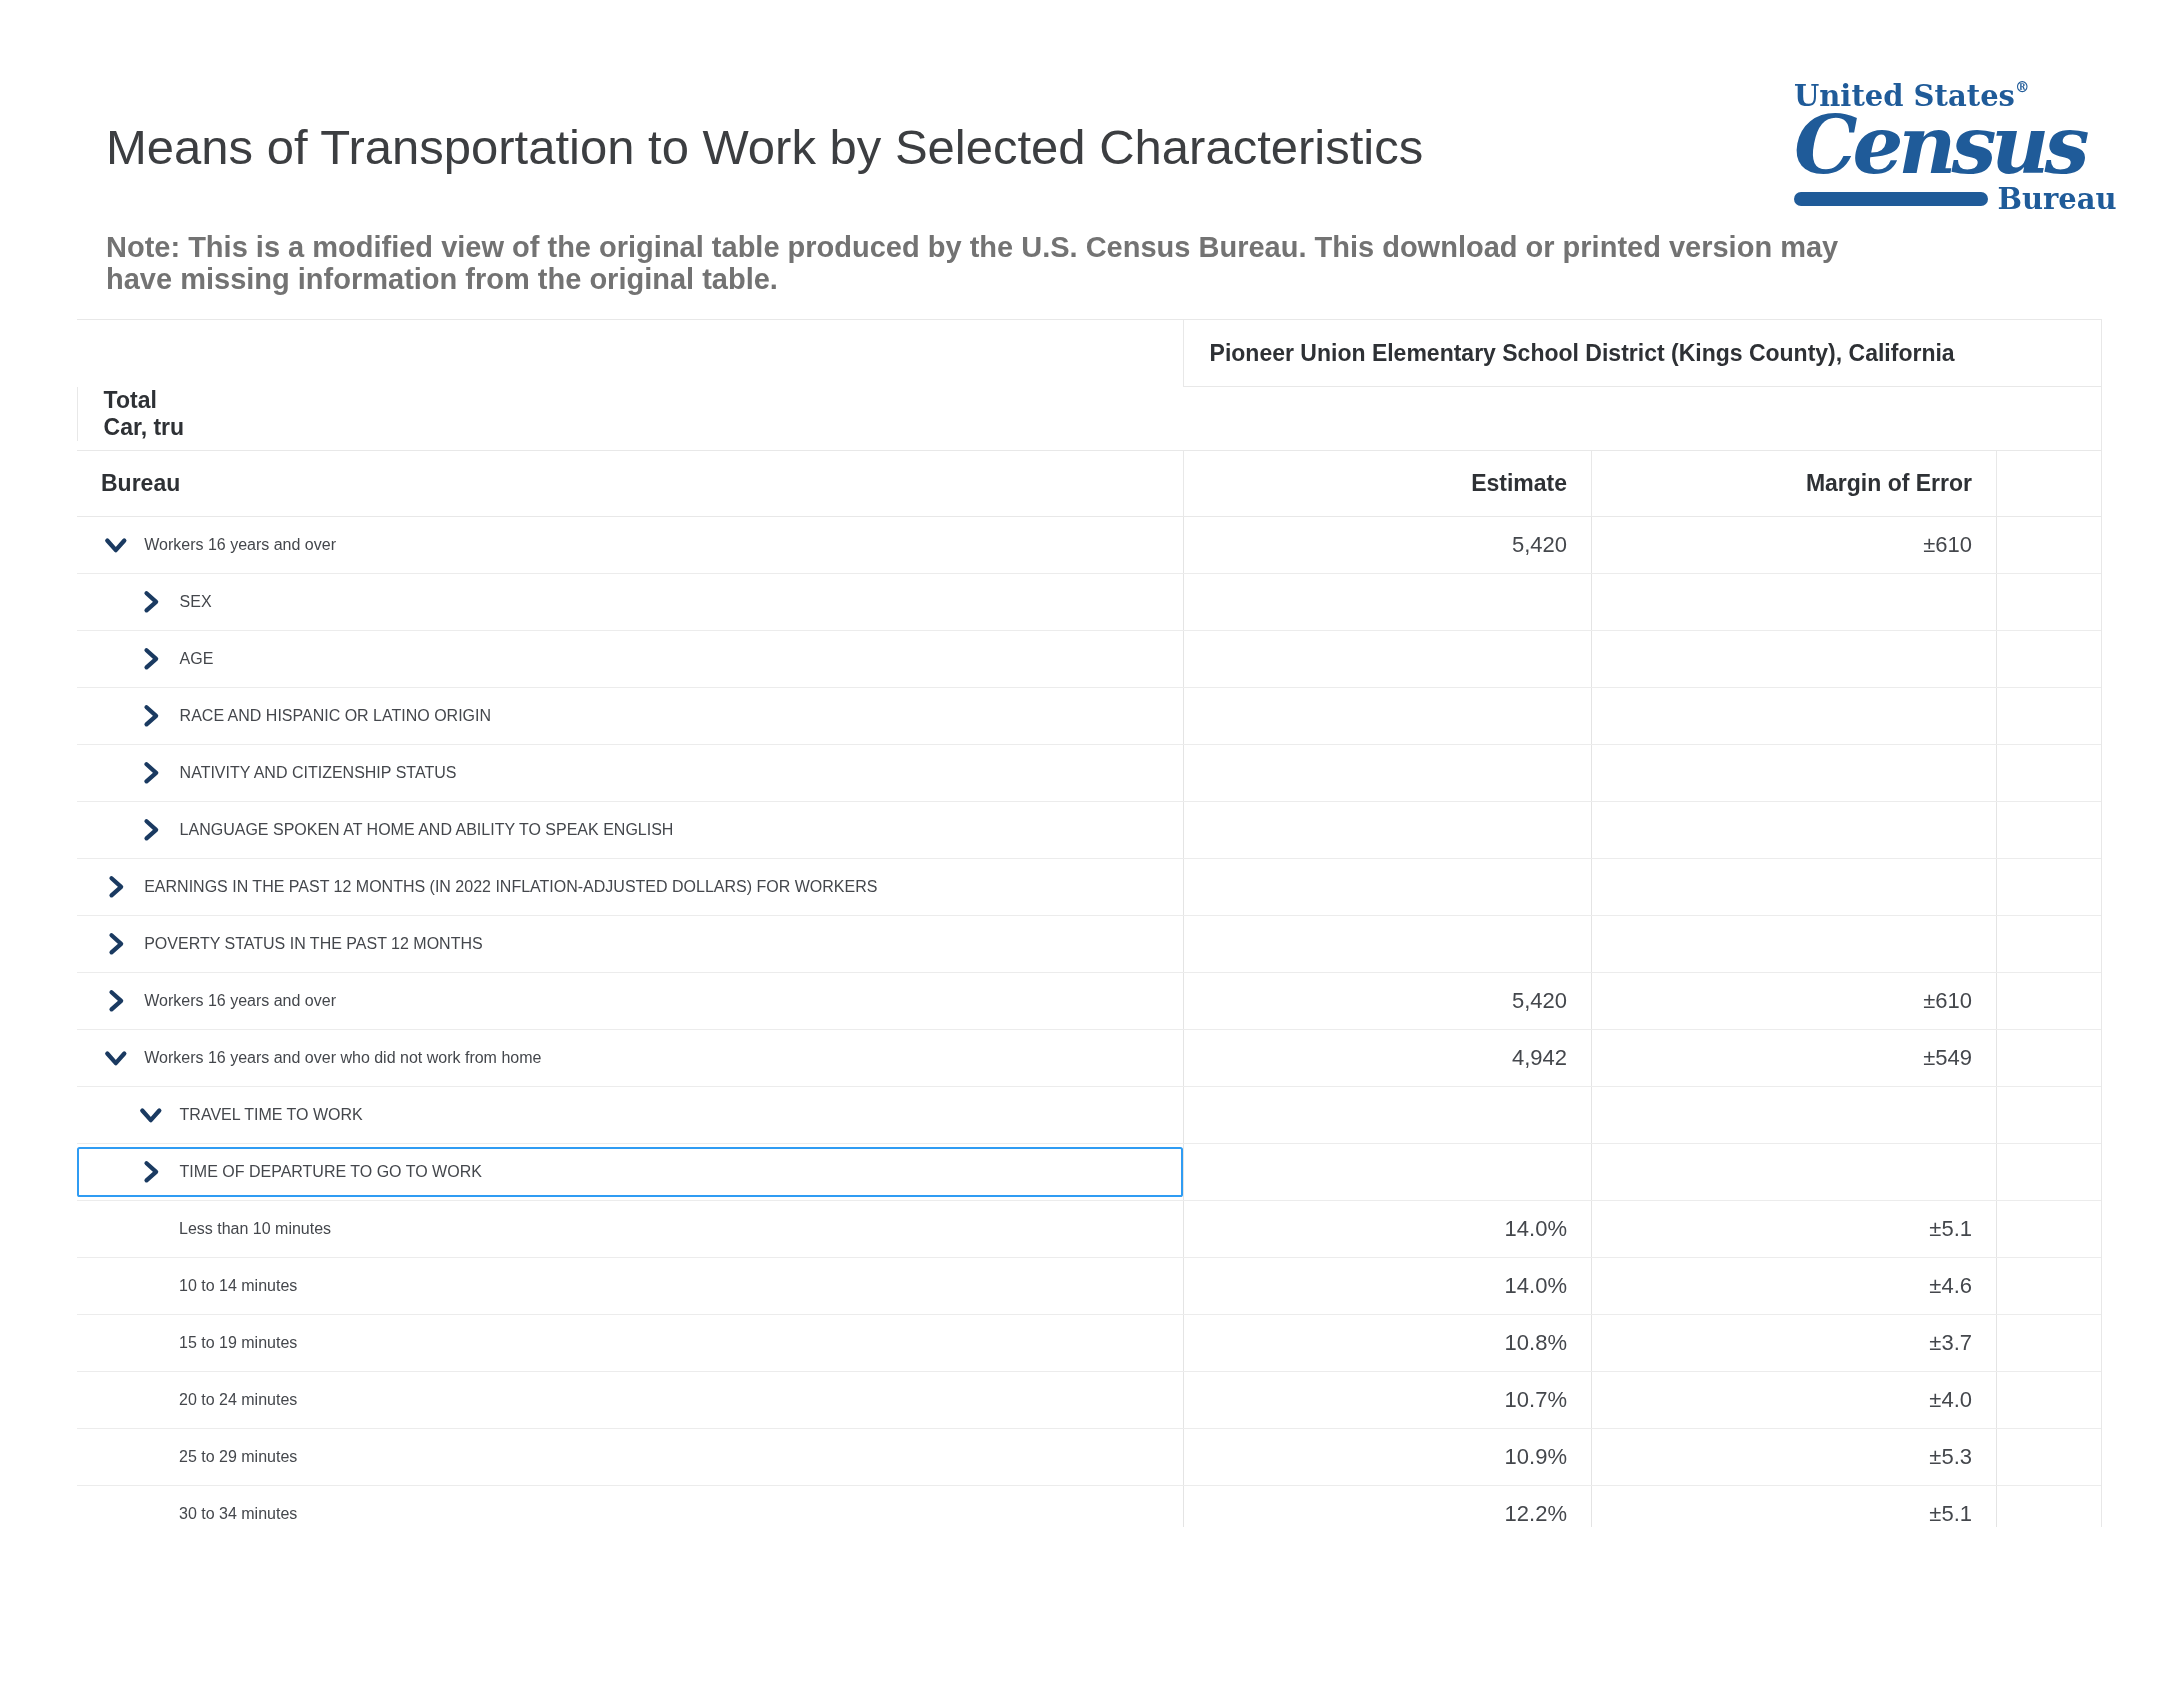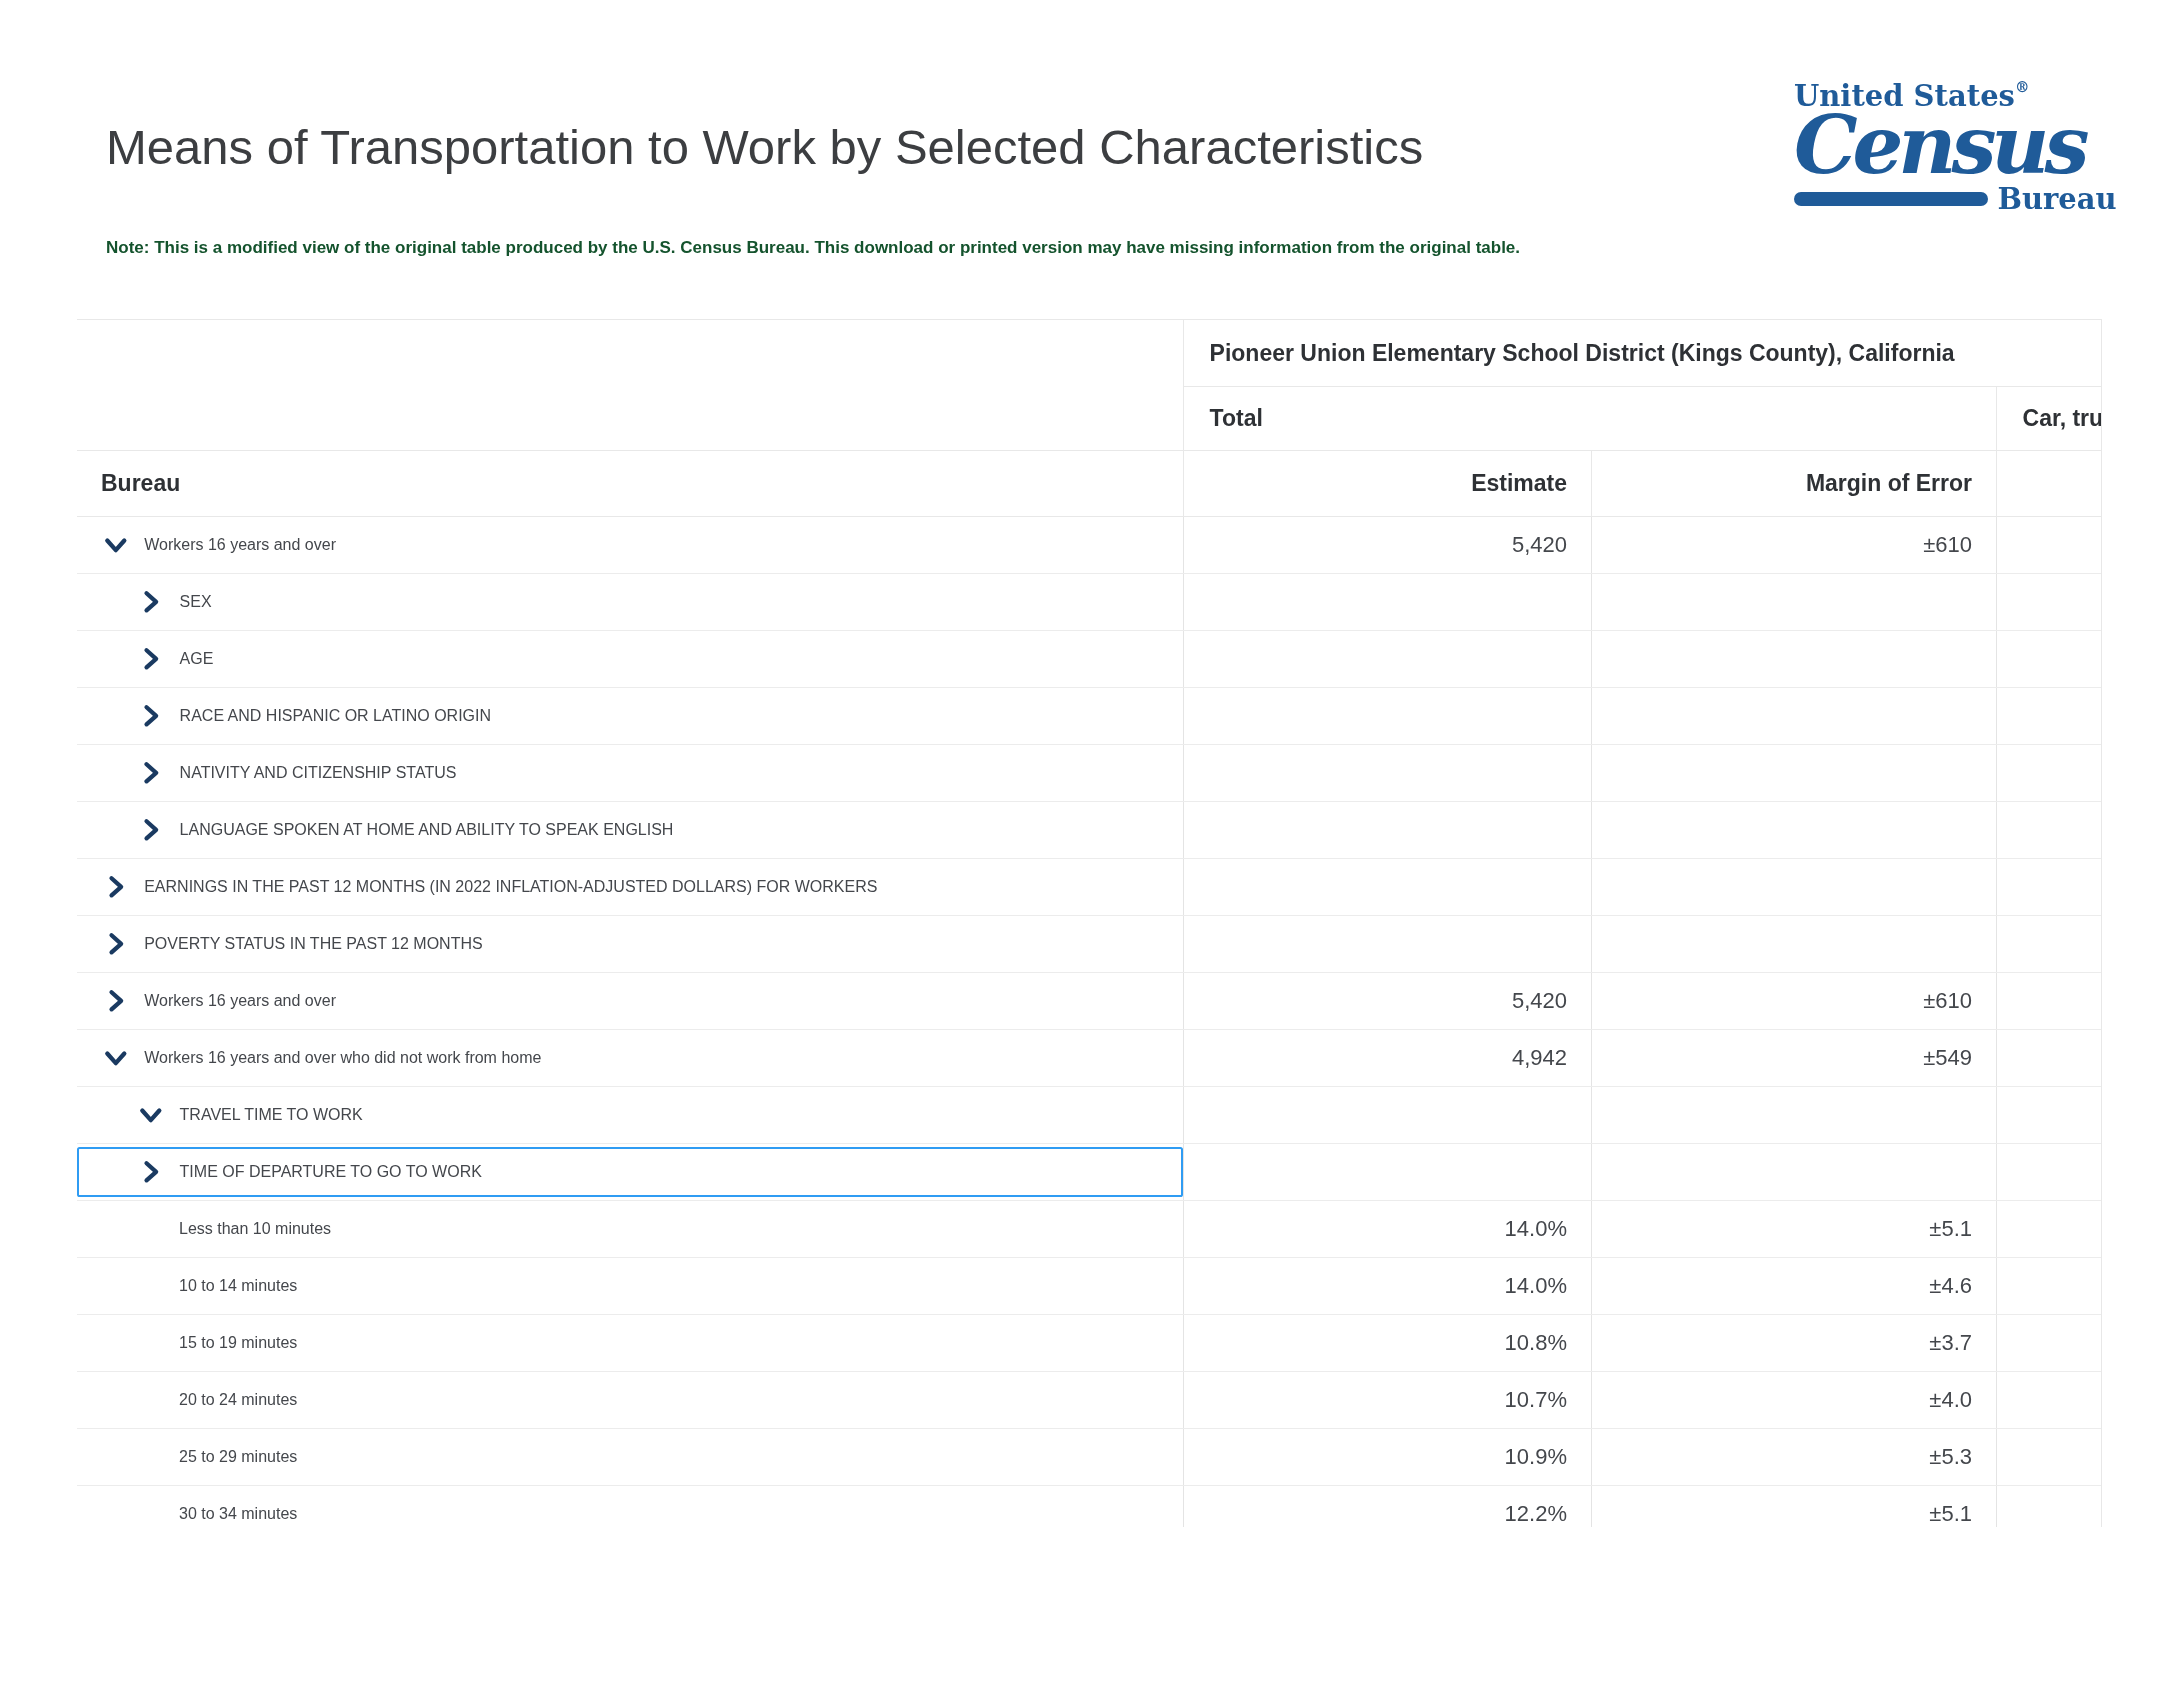--- a/index.html
+++ b/index.html
@@ -11,22 +11,22 @@
     --census:#1f5b99;
   }
   *{margin:0;padding:0;box-sizing:border-box;}
   html,body{width:2181px;height:1685px;background:#ffffff;overflow:hidden;
     font-family:"Liberation Sans","DejaVu Sans",sans-serif;}
   .page{position:relative;width:2181px;height:1685px;background:#fff;}
 
   
   .title{position:absolute;left:106px;top:122px;font-size:49px;line-height:51px;
     font-weight:400;color:#3c3e41;letter-spacing:0;}
-  .note{position:absolute;left:106px;top:232px;width:1738px;font-size:17px;
-    line-height:31.5px;font-weight:700;color:#14532d;}
+  .note{position:absolute;left:106px;top:232px;width:1738px;font-size:29px;
+    line-height:31.5px;font-weight:700;color:#737373;}
 
   
   .logo{position:absolute;left:1794px;top:82px;width:308px;color:var(--census);}
   .logo-top{display:flex;justify-content:flex-start;align-items:flex-start;
     font-family:"DejaVu Serif","Liberation Serif",serif;font-weight:700;
     font-size:29px;line-height:29px;padding-right:1.7px;}
   .logo-reg{font-size:14.5px;line-height:14.5px;margin-top:-1.7px;}
   .logo-census{font-family:"DejaVu Serif","Liberation Serif",serif;font-weight:700;
     font-size:80px;line-height:72px;letter-spacing:-5.1px;margin-top:-1.7px;font-style:italic;}
   .logo-bottom{display:flex;align-items:center;margin-top:3.4px;}
@@ -39,21 +39,21 @@
   .tbl{position:absolute;left:77px;top:319px;width:2025px;height:1208px;
     border-top:1.7px solid var(--border);border-right:1.7px solid var(--border);
     overflow:hidden;background:#fff;}
   .band{display:flex;width:100%;}
   .band1{height:67px;}
   .band1 .spacer{width:1106px;flex:0 0 auto;}
   .cell-geo{flex:1 1 auto;border-left:1.7px solid var(--border);
     border-bottom:1.7px solid var(--border);display:flex;align-items:center;
     padding-left:25.6px;font-size:23px;font-weight:700;color:var(--ink-bold);
     white-space:nowrap;overflow:hidden;}
-  .band2{height:64px;border-bottom:1.7px solid var(--border);}
+  .band2{height:64px;border-bottom:1.7px solid var(--border);flex-direction:column;}
   .band2 .spacer{width:1106px;flex:0 0 auto;}
   .cell-total{width:813px;flex:0 0 auto;border-left:1.7px solid var(--border);
     display:flex;align-items:center;padding-left:25.6px;font-size:23px;
     font-weight:700;color:var(--ink-bold);}
   .cell-car{width:106px;flex:0 0 auto;border-left:1.7px solid var(--border);
     display:flex;align-items:center;padding-left:25.6px;font-size:23px;
     font-weight:700;color:var(--ink-bold);white-space:nowrap;overflow:hidden;}
   .colhead{height:66px;border-bottom:1.7px solid var(--border);display:flex;}
   .ch-label{width:1106px;flex:0 0 auto;display:flex;align-items:center;
     padding-left:24px;font-size:23px;font-weight:700;color:var(--ink-bold);}

